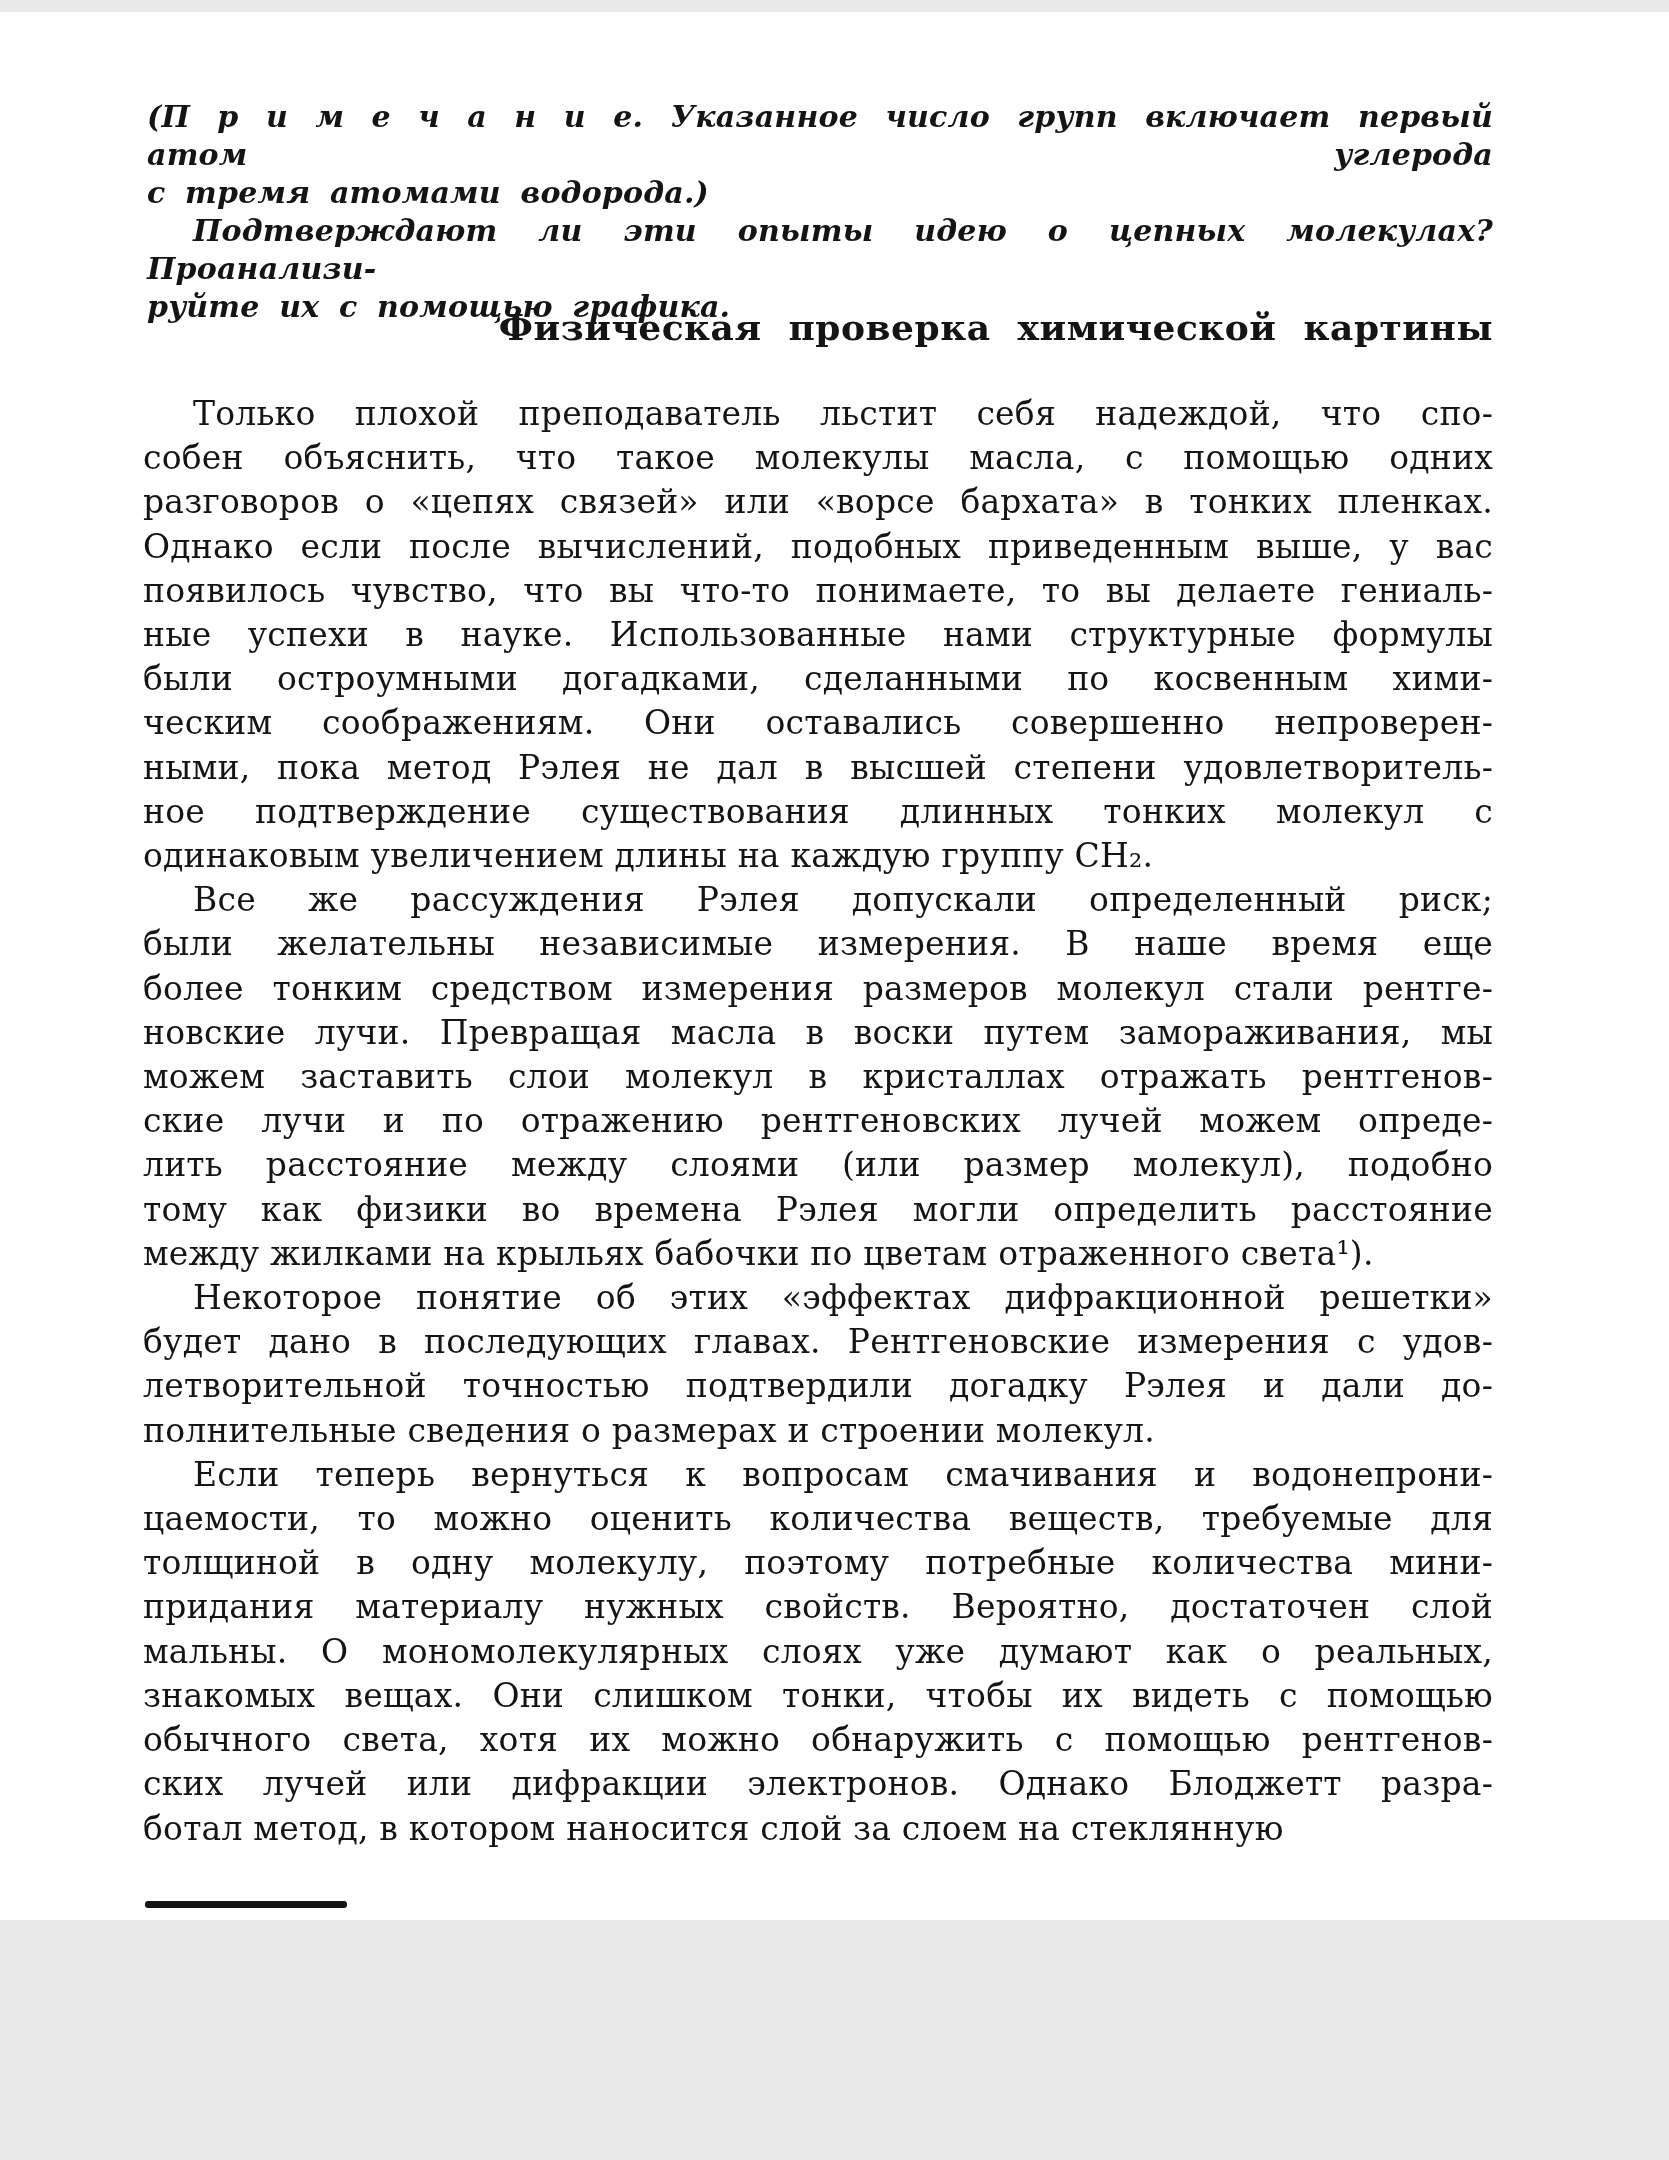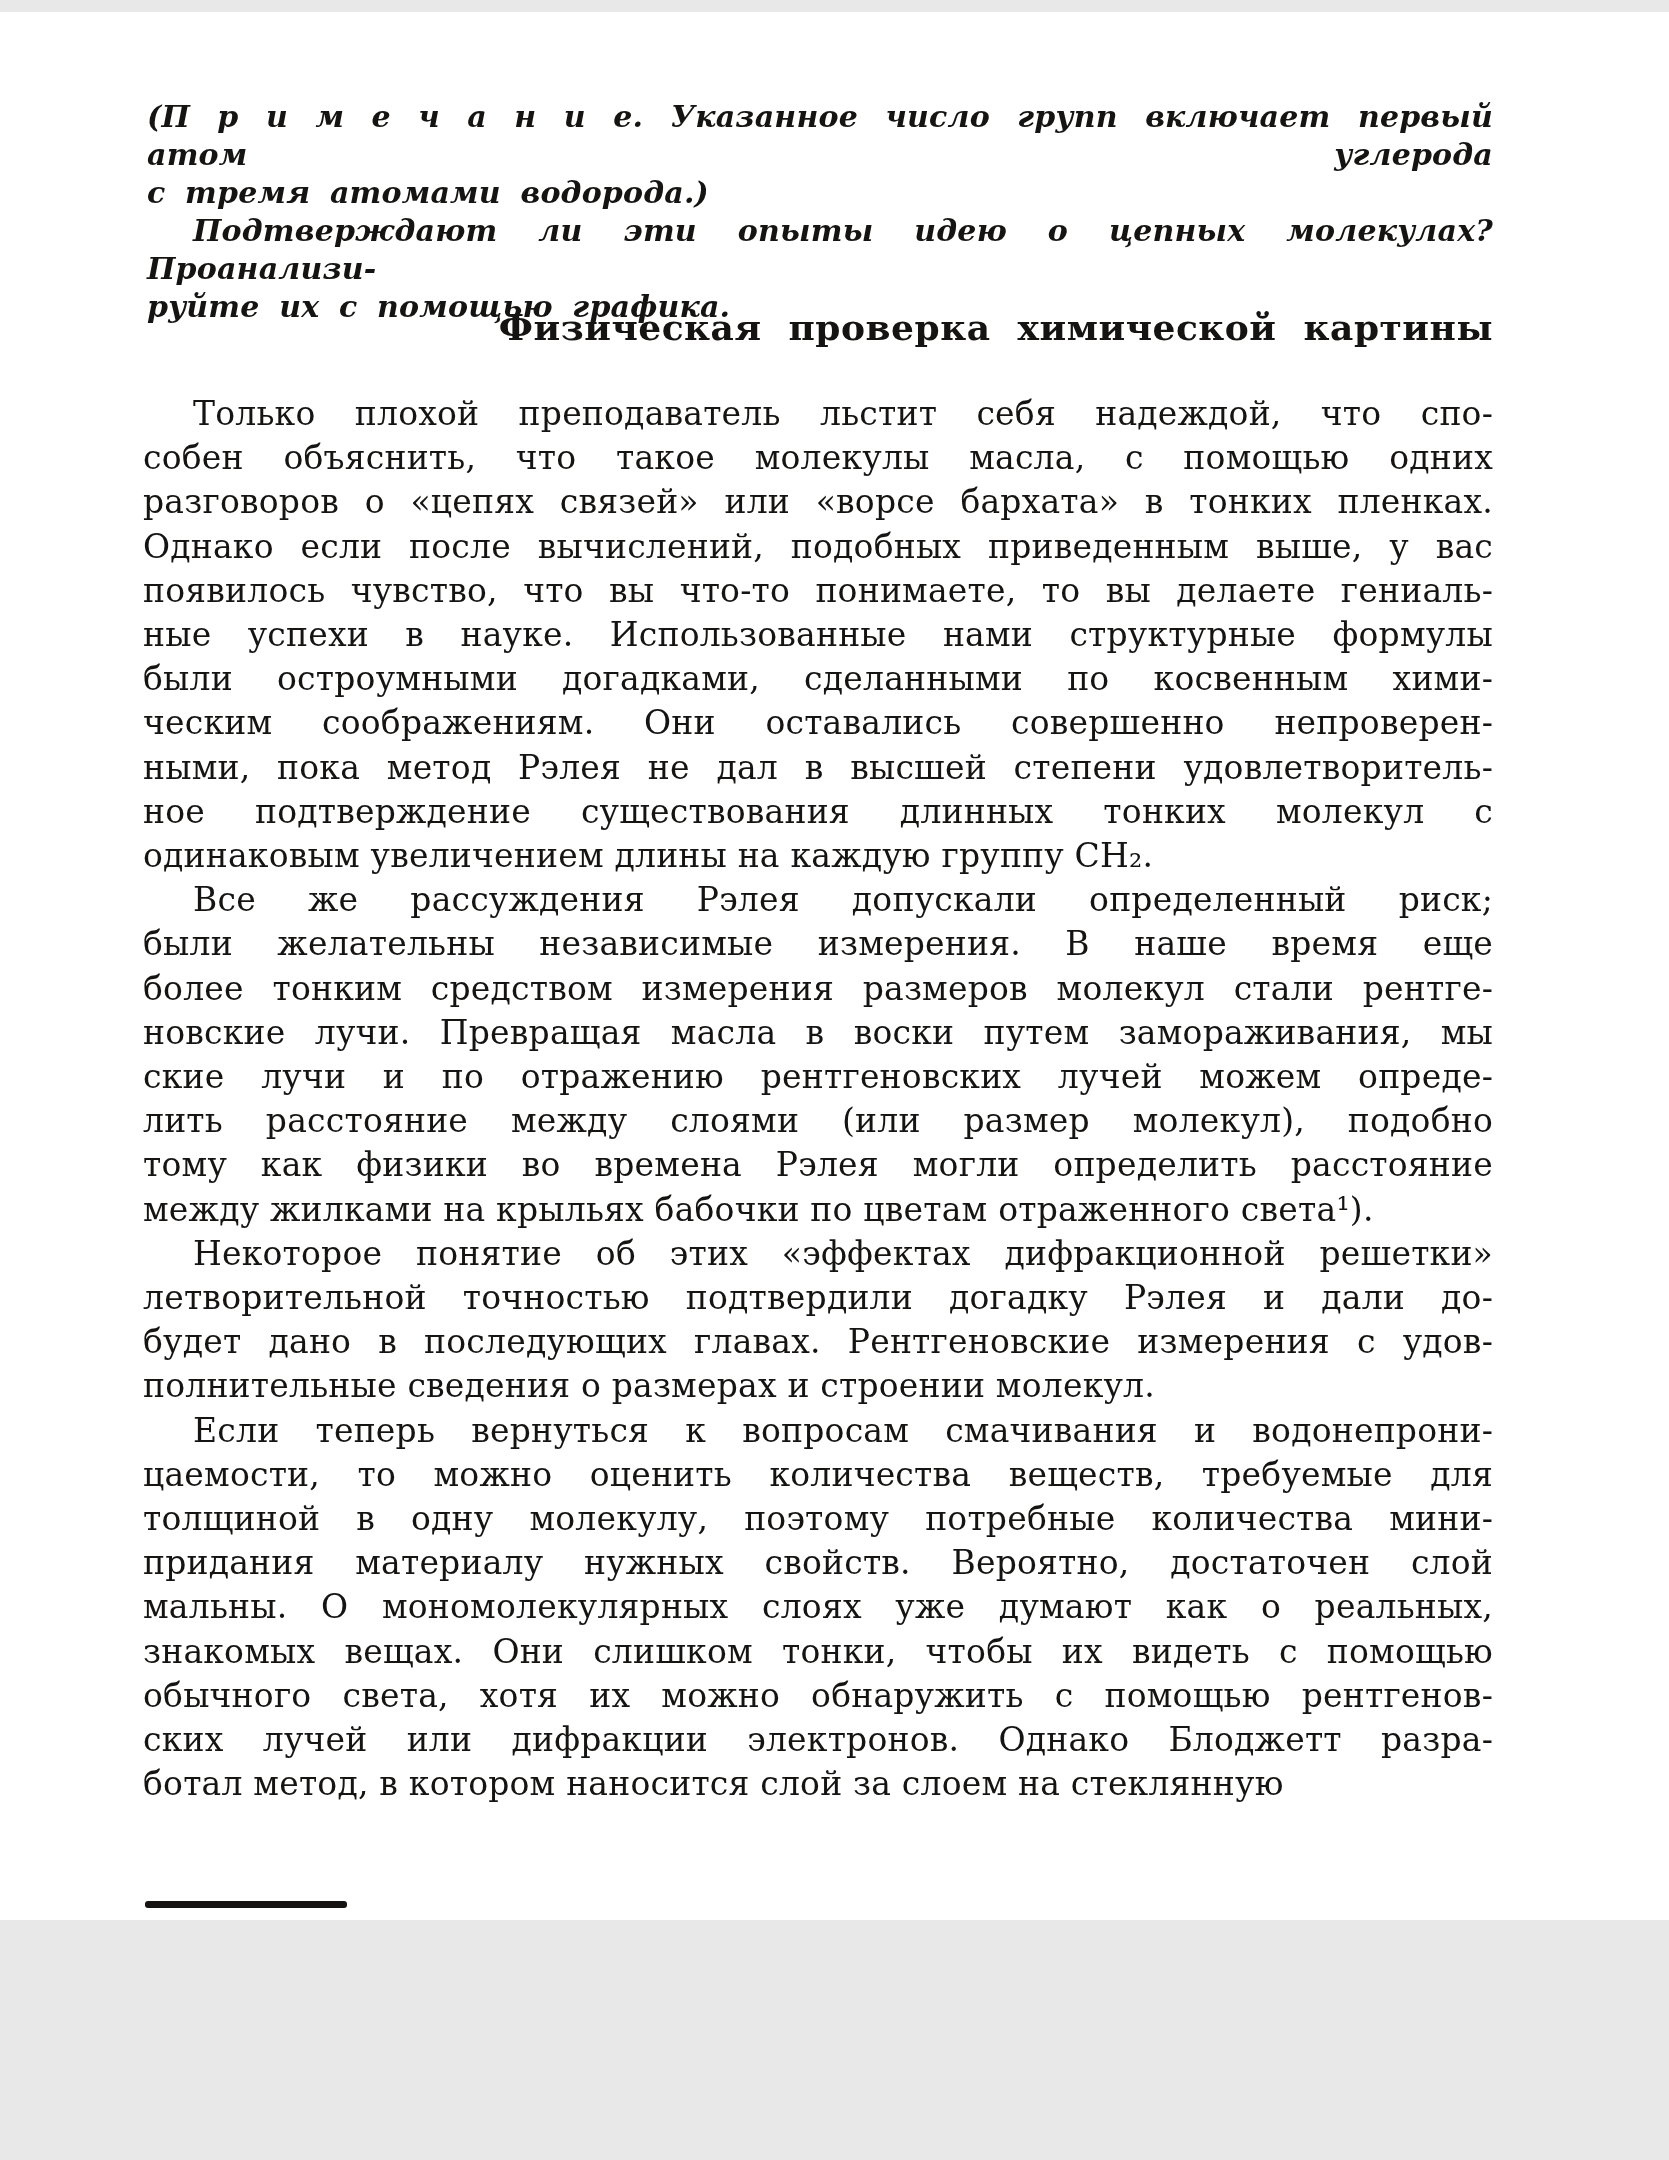--- a/index.html
+++ b/index.html
@@ -103,29 +103,30 @@
         <div class="line">ческим соображениям. Они оставались совершенно непроверен-</div>
         <div class="line">ными, пока метод Рэлея не дал в высшей степени удовлетворитель-</div>
         <div class="line">ное подтверждение существования длинных тонких молекул с</div>
         <div class="line end">одинаковым увеличением длины на каждую группу CH₂.</div>
       </div>
       <div class="paragraph">
         <div class="line first">Все же рассуждения Рэлея допускали определенный риск;</div>
         <div class="line">были желательны независимые измерения. В наше время еще</div>
         <div class="line">более тонким средством измерения размеров молекул стали рентге-</div>
         <div class="line">новские лучи. Превращая масла в воски путем замораживания, мы</div>
+        <div class="line">можем заставить слои молекул в кристаллах отражать рентгенов-</div>
         <div class="line">ские лучи и по отражению рентгеновских лучей можем опреде-</div>
         <div class="line">лить расстояние между слоями (или размер молекул), подобно</div>
         <div class="line">тому как физики во времена Рэлея могли определить расстояние</div>
         <div class="line end">между жилками на крыльях бабочки по цветам отраженного света¹).</div>
       </div>
       <div class="paragraph">
         <div class="line first">Некоторое понятие об этих «эффектах дифракционной решетки»</div>
+        <div class="line">будет дано в последующих главах. Рентгеновские измерения с удов-</div>
         <div class="line">летворительной точностью подтвердили догадку Рэлея и дали до-</div>
-        <div class="line">будет дано в последующих главах. Рентгеновские измерения с удов-</div>
         <div class="line end">полнительные сведения о размерах и строении молекул.</div>
       </div>
       <div class="paragraph">
         <div class="line first">Если теперь вернуться к вопросам смачивания и водонепрони-</div>
         <div class="line">цаемости, то можно оценить количества веществ, требуемые для</div>
         <div class="line">толщиной в одну молекулу, поэтому потребные количества мини-</div>
         <div class="line">придания материалу нужных свойств. Вероятно, достаточен слой</div>
         <div class="line">мальны. О мономолекулярных слоях уже думают как о реальных,</div>
         <div class="line">знакомых вещах. Они слишком тонки, чтобы их видеть с помощью</div>
         <div class="line">обычного света, хотя их можно обнаружить с помощью рентгенов-</div>

